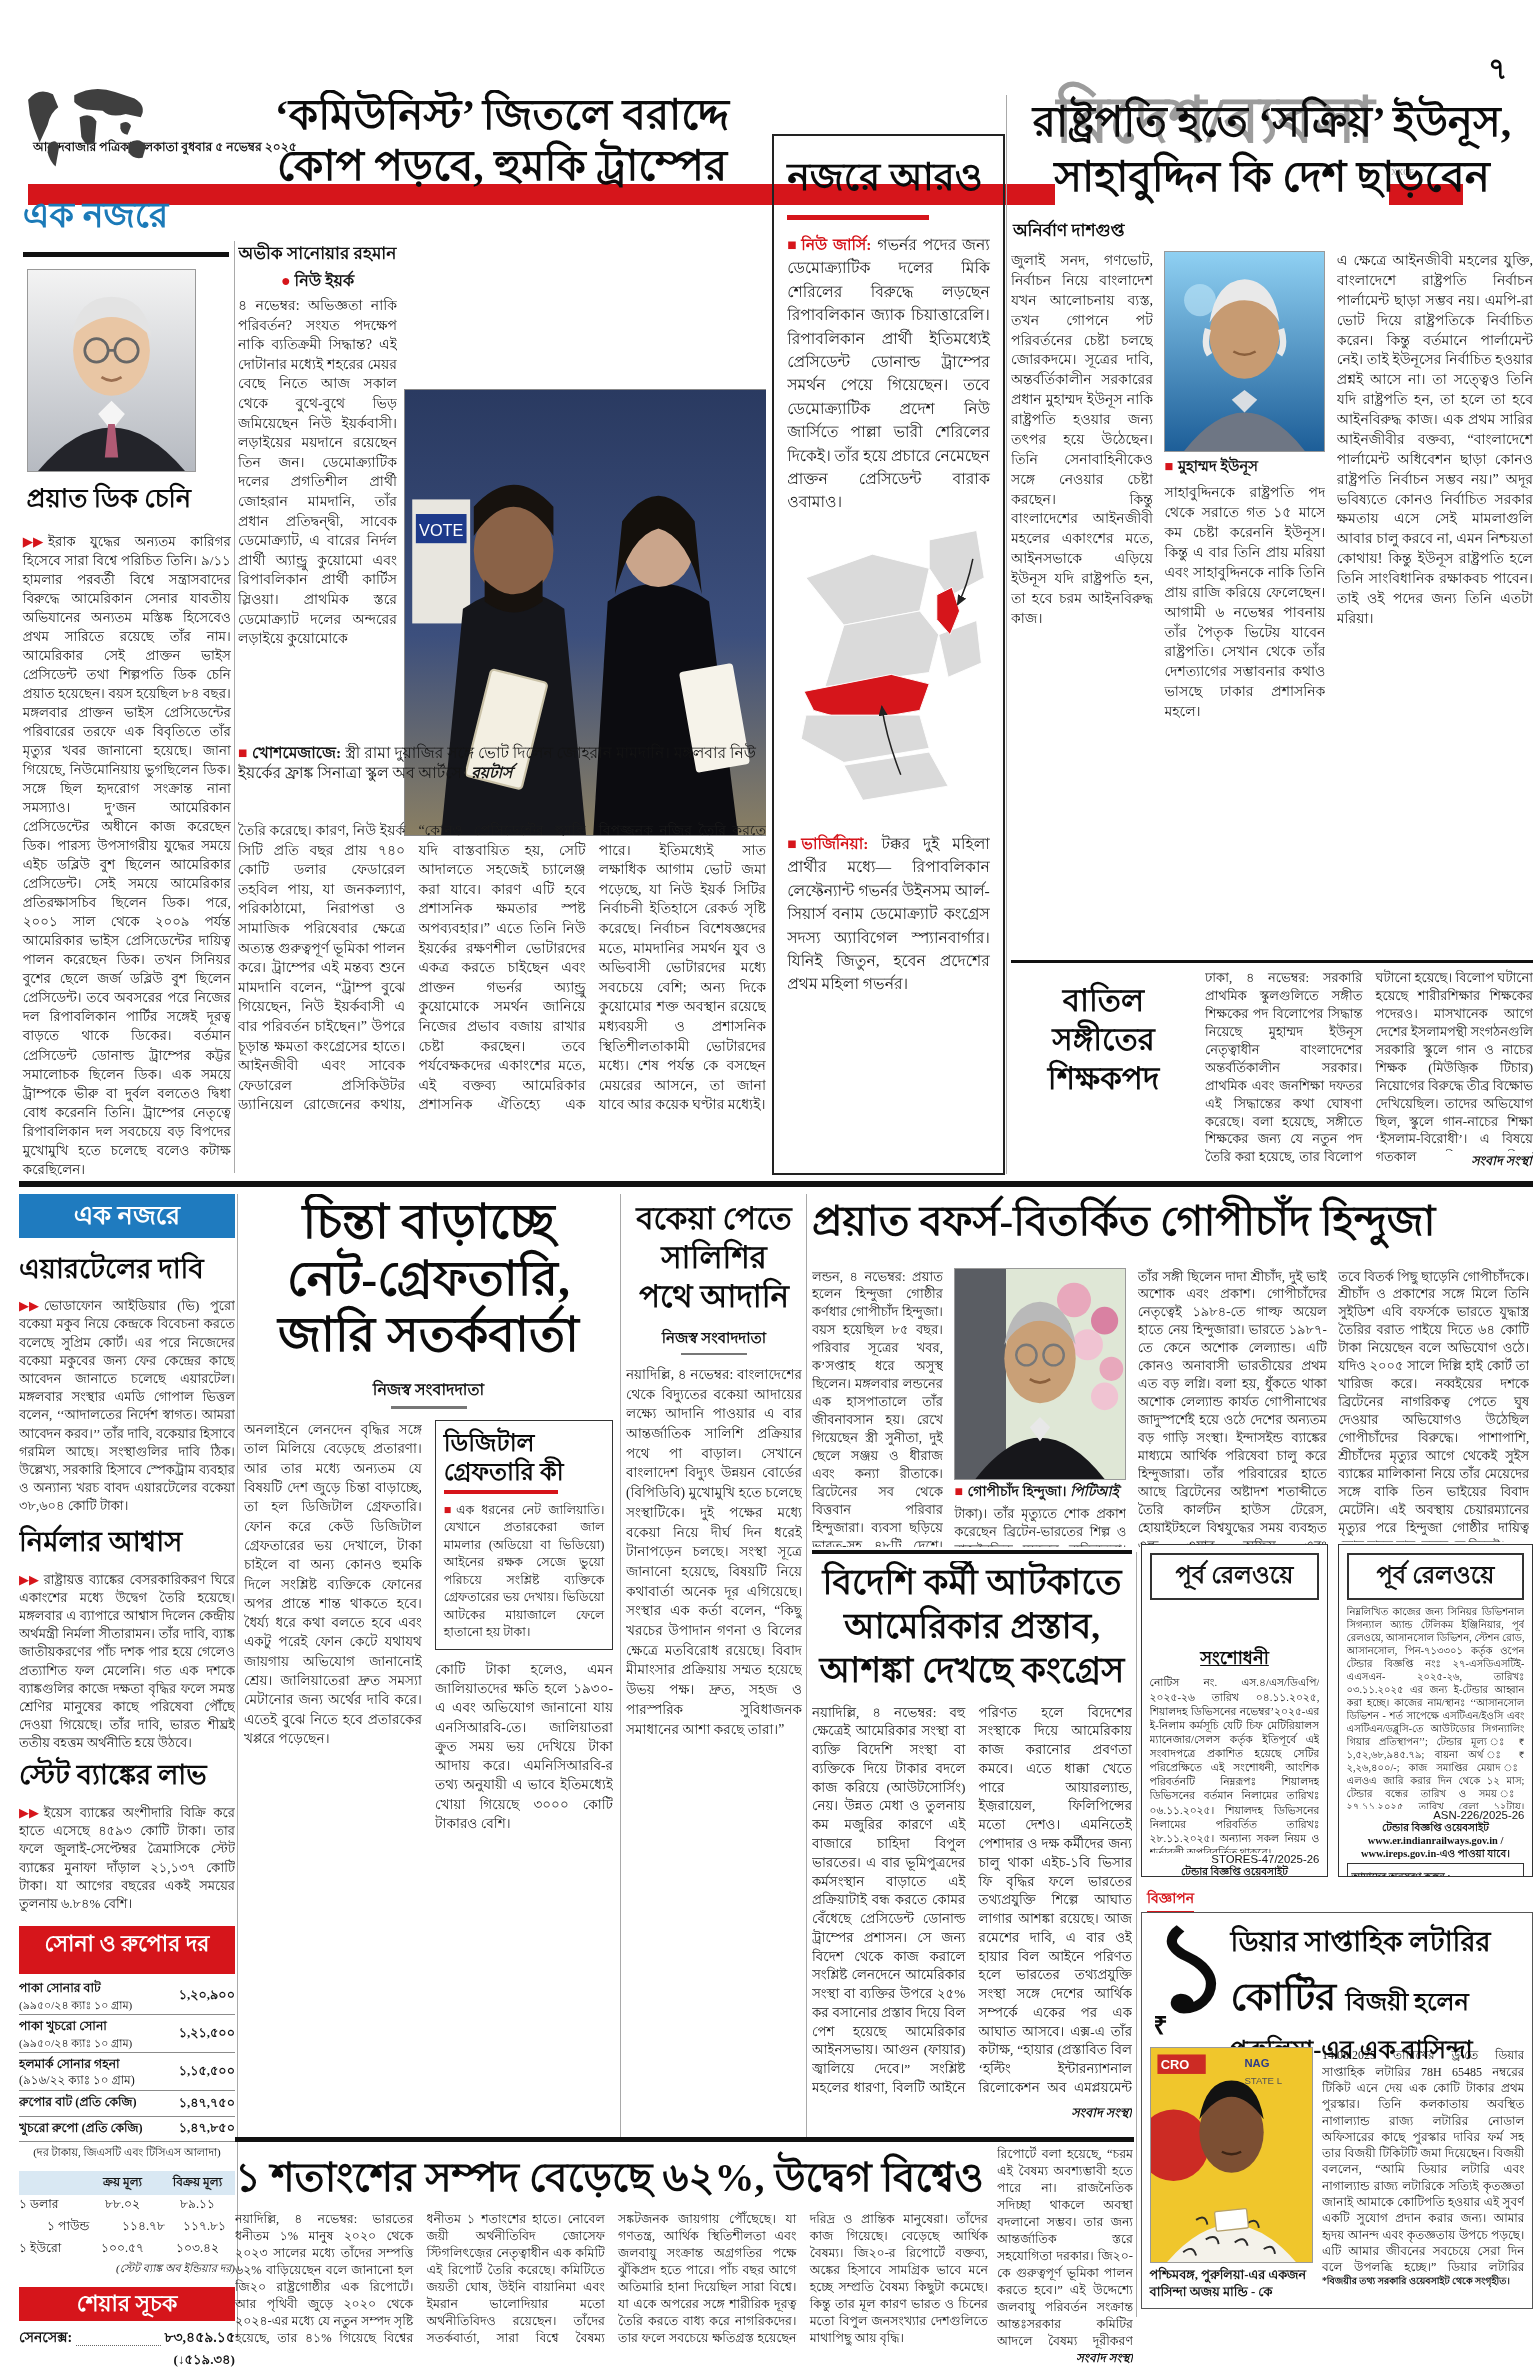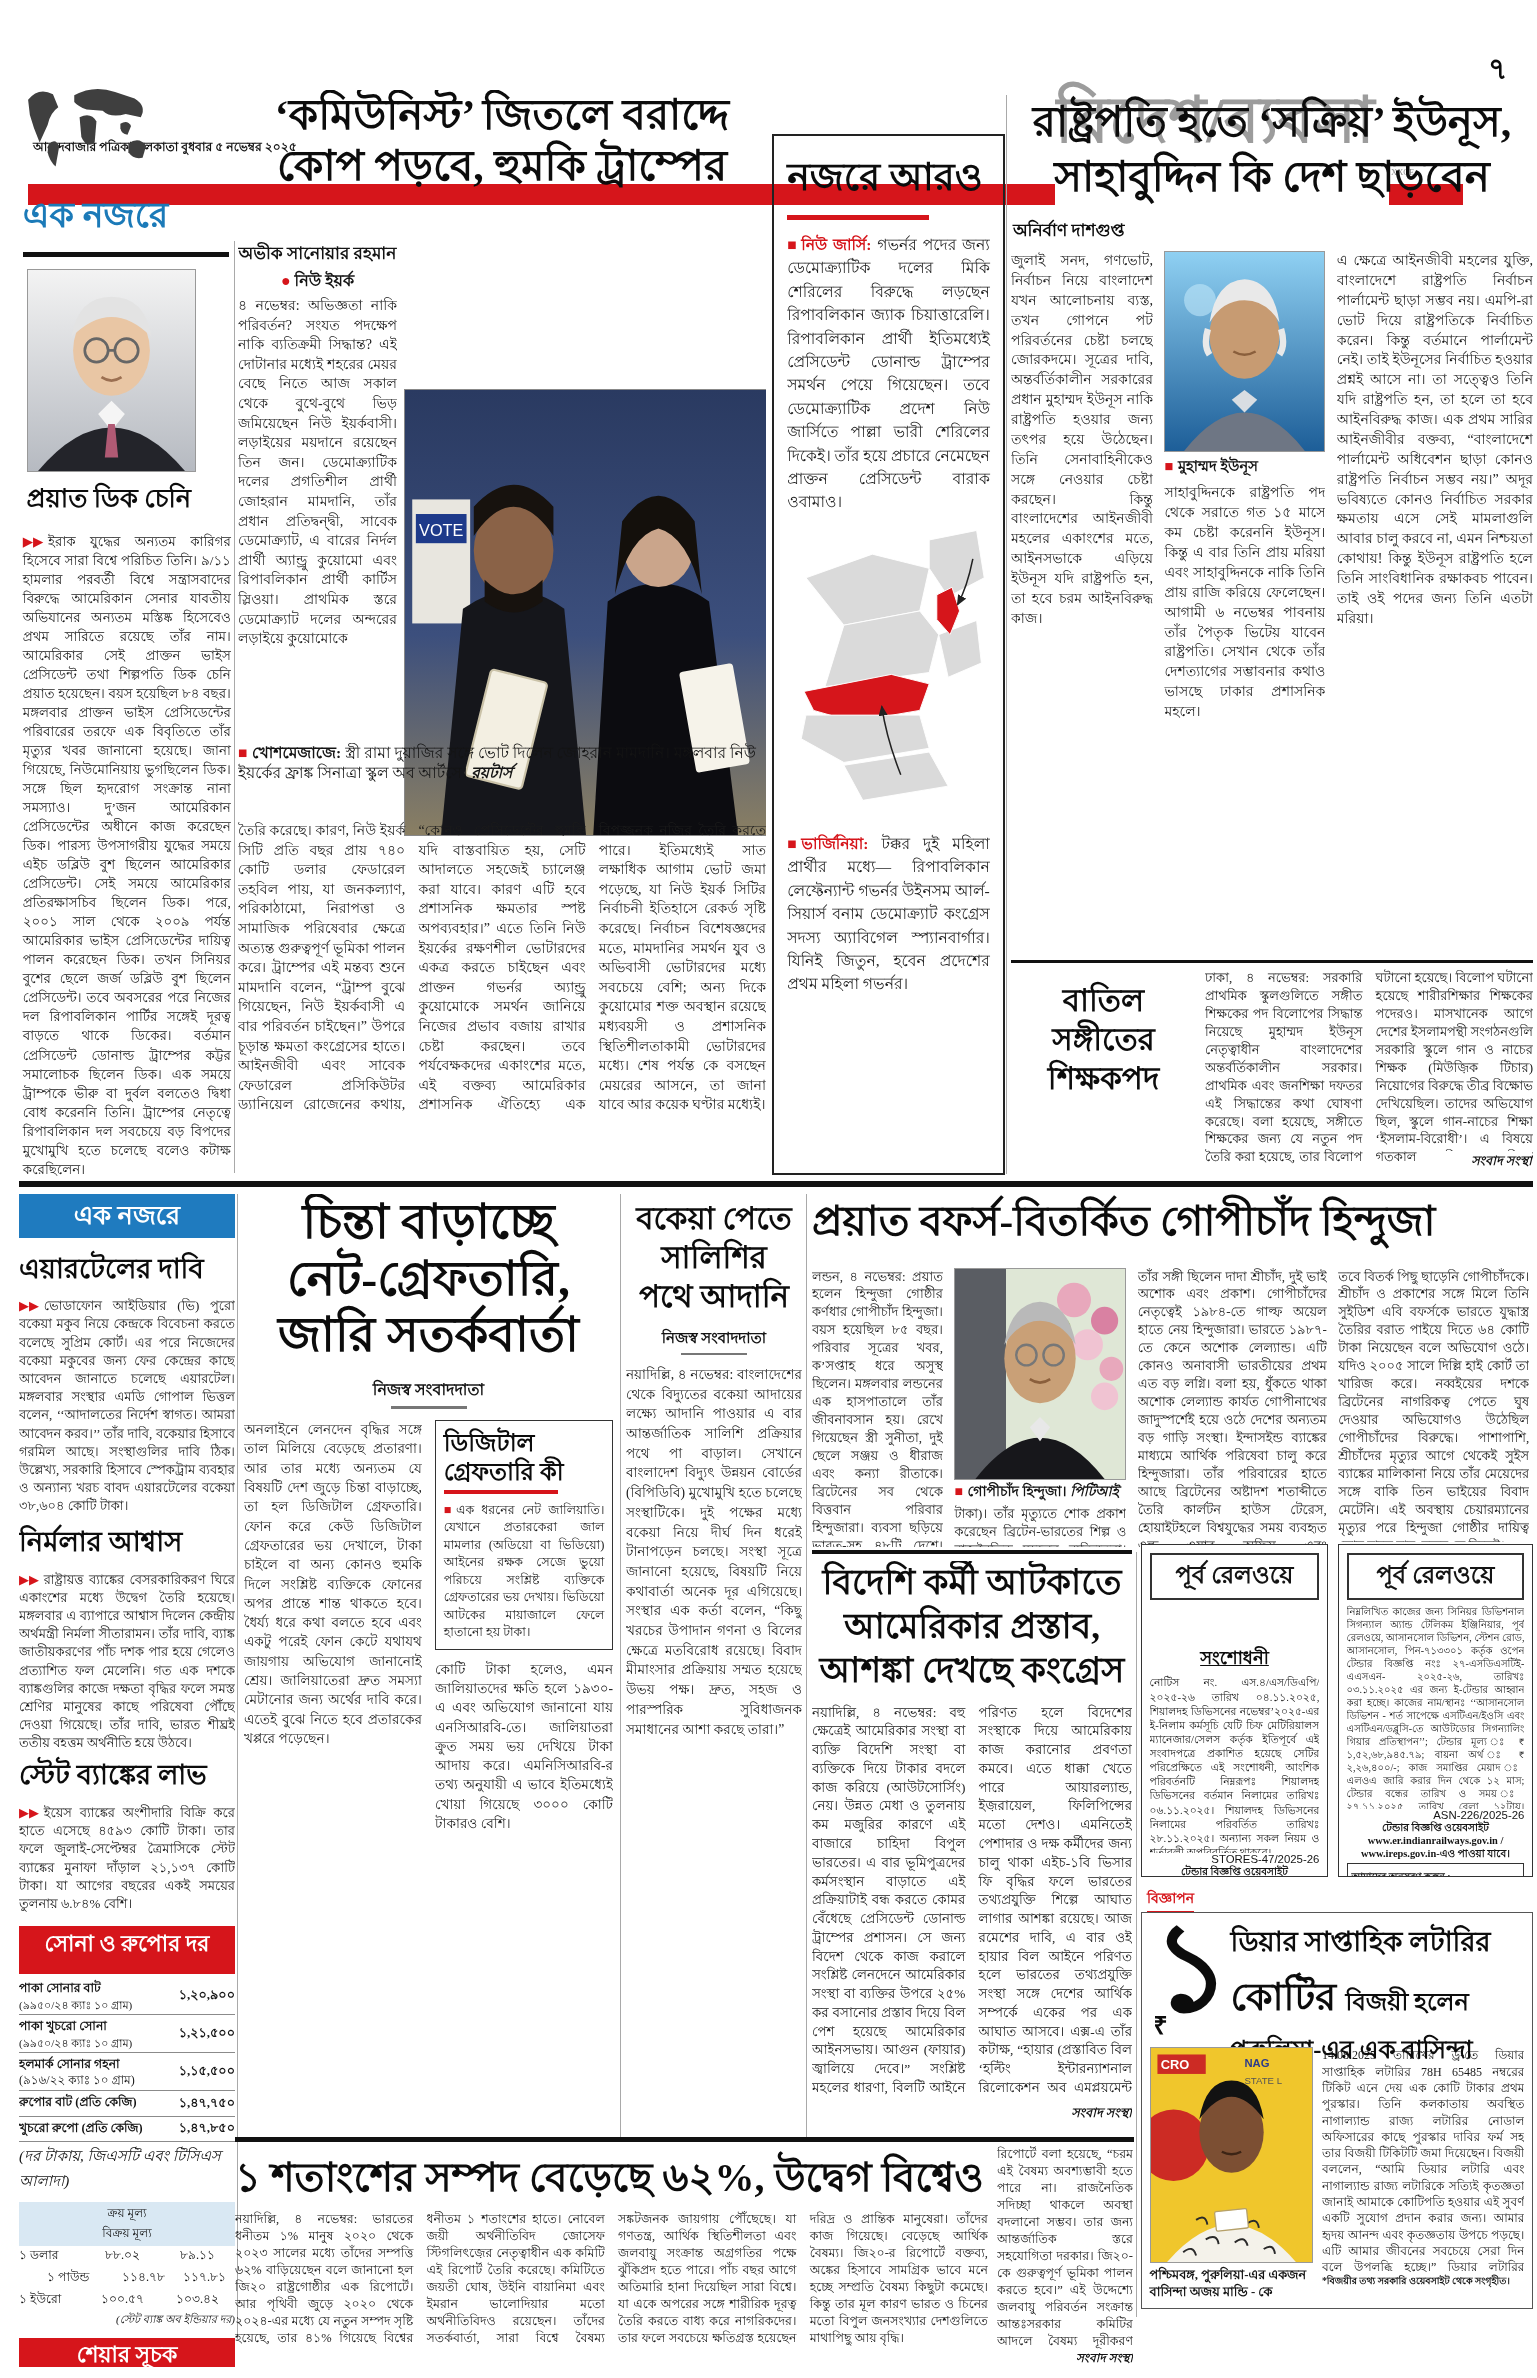--- a/index.html
+++ b/index.html
@@ -222,25 +222,25 @@
         <b style="font-size:12.8px;">১,১৫,৫০০</b>
       </div>
       <div class="trow">
         <b class="grow" style="font-size:12.3px;">রুপোর বাট (প্রতি কেজি)</b>
         <b style="font-size:12.8px;">১,৪৭,৭৫০</b>
       </div>
       <div class="trow">
         <b class="grow" style="font-size:12.3px;">খুচরো রুপো (প্রতি কেজি)</b>
         <b style="font-size:12.8px;">১,৪৭,৮৫০</b>
       </div>
-      <div style="font-size:15px;font-style:italic;text-align:left;padding:1.9px 0;">(দর টাকায়, জিএসটি এবং টিসিএস আলাদা)</div>
+      <div style="font-size:11px;text-align:center;padding:1.9px 0;">(দর টাকায়, জিএসটি এবং টিসিএস আলাদা)</div>
     </div>
 
     <div style="margin-top:5.7px;">
-      <div class="row" style="background:#d9e8f3;font-weight:400;font-size:12px;padding:1.9px 0;flex-direction:column;">
+      <div class="row" style="background:#d9e8f3;font-weight:700;font-size:12px;padding:1.9px 0;">
         <span style="width:66px;"></span>
           <span class="grow center">ক্রয় মূল্য</span>
           <span class="grow center">বিক্রয় মূল্য</span>
       </div>
       <div class="row" style="font-size:12.3px;padding:0.9px 0;">
         <span style="width:66px;">১ ডলার</span>
           <span class="grow center">৮৮.০২</span>
           <span class="grow center">৮৯.১১</span>
       </div>
       <div class="row" style="font-size:12.3px;padding:0.9px 0;">

